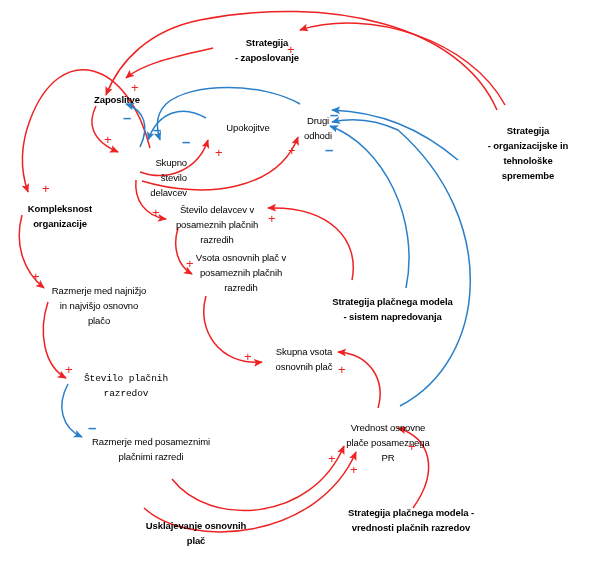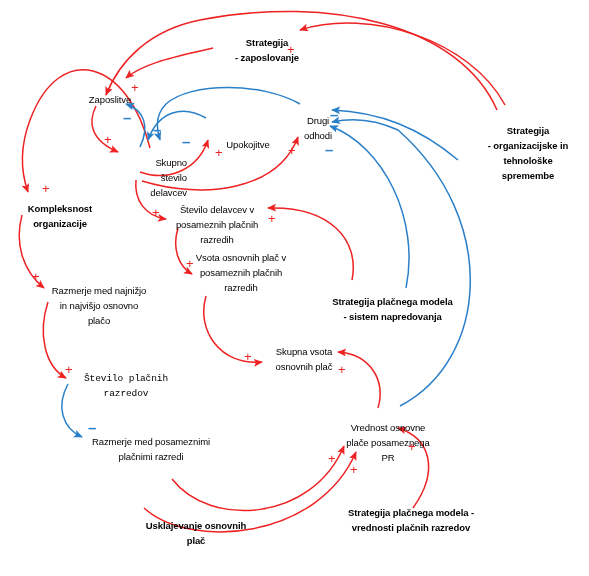--- a/index.html
+++ b/index.html
@@ -77,22 +77,22 @@
       <path d="M406,288 C420,220 384,146 330,126"></path>
 
       <path d="M400,406 C488,360 500,220 398,130 C372,118 350,118 332,122"></path>
 
       <path d="M68,384 C56,406 62,428 82,437"></path>
     </g>
   </svg>
 
   <div class="node bold" style="left:217px;top:35px;width:100px;">Strategija
 - zaposlovanje</div>
-  <div class="node" style="left:75px;top:92px;width:70px;">Zaposlitve</div>
-  <div class="node" style="left:213px;top:137px;width:70px;">Upokojitve</div>
+  <div class="node" style="left:82px;top:92px;width:70px;font-weight:bold;">Zaposlitve</div>
+  <div class="node" style="left:213px;top:120px;width:70px;">Upokojitve</div>
   <div class="node" style="left:294px;top:113px;width:48px;">Drugi
 odhodi</div>
   <div class="node bold" style="left:468px;top:123px;width:120px;">Strategija
 - organizacijske in tehnološke
 spremembe</div>
   <div class="node" style="left:129px;top:155px;width:58px;text-align:right;">Skupno
 število
 delavcev</div>
   <div class="node bold" style="left:19px;top:201px;width:82px;">Kompleksnost
 organizacije</div>

